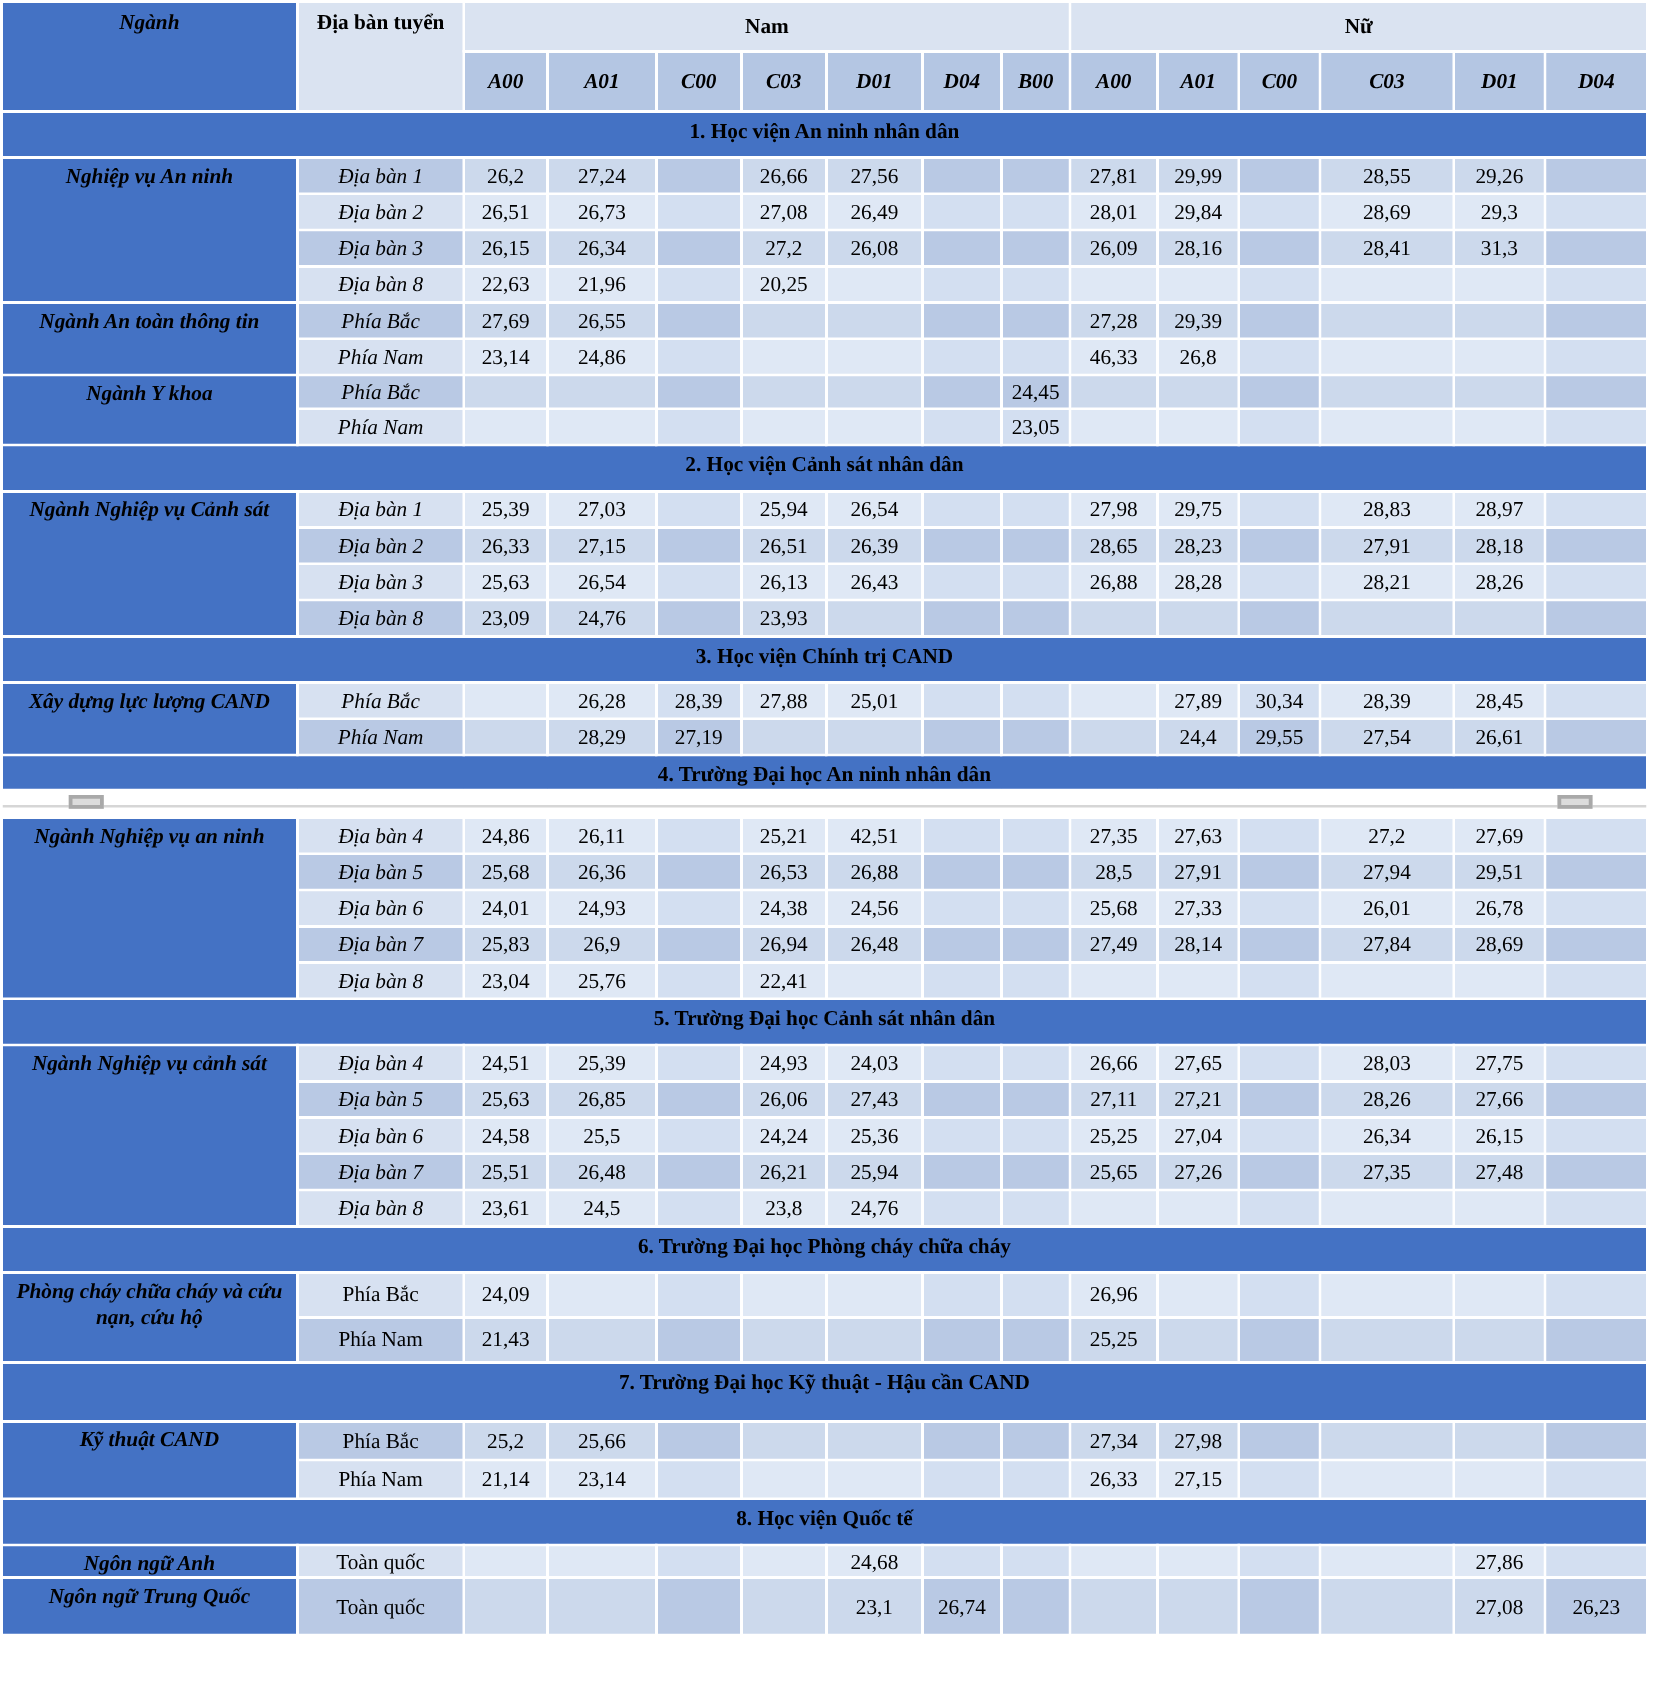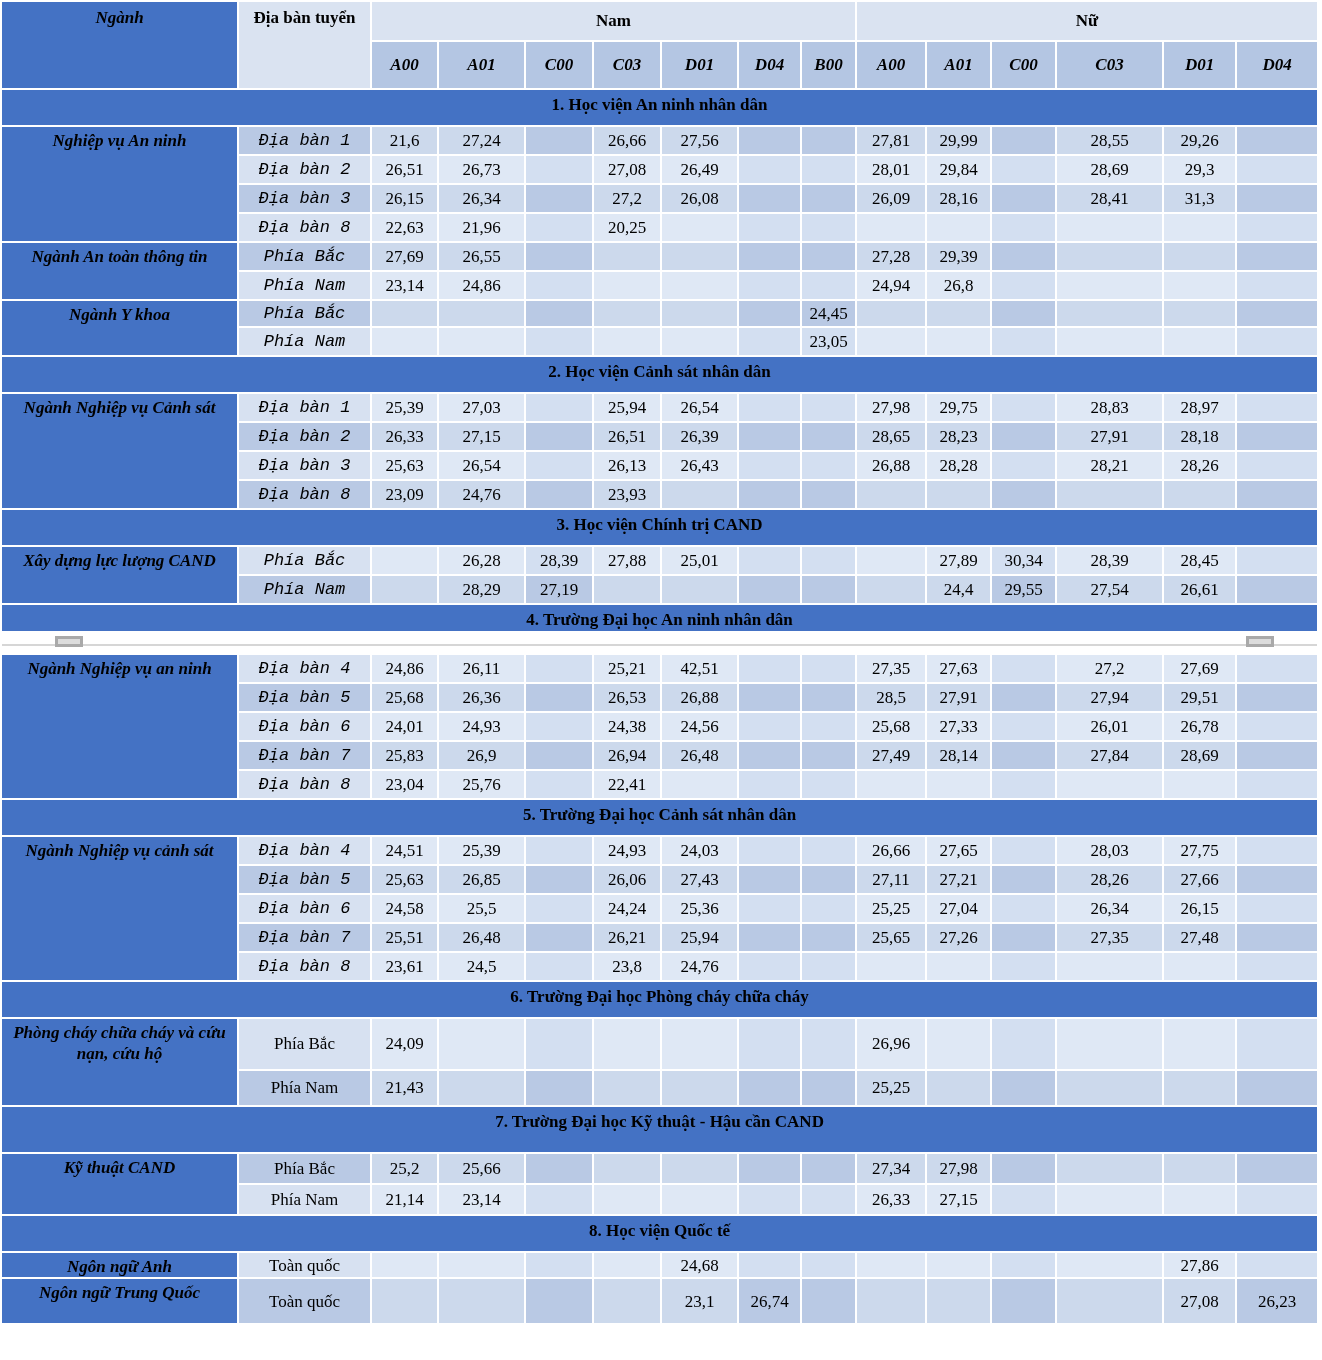--- a/index.html
+++ b/index.html
@@ -10,21 +10,21 @@
         font-size:17px;color:#000;padding:0 1px;overflow:hidden;line-height:1.25;}
   .hdr-dark{background:#4472c4;color:#fff;font-weight:bold;font-size:18px;font-style:italic;}
   .hdr-light{background:#dae3f1;color:#000;font-weight:bold;font-size:18px;}
   .vtop{vertical-align:top !important;padding-top:5px !important;}
   .sub{background:#b4c6e3;font-weight:bold;font-style:italic;font-size:17px;}
   .section{background:#4472c4;color:#fff;font-weight:bold;font-size:18px;
         vertical-align:top !important;padding-top:4px !important;}
   .major{background:#4472c4;color:#fff;font-weight:bold;font-style:italic;font-size:17px;
         vertical-align:top !important;padding-top:3px !important;line-height:1.35;}
   .lbl{font-size:17px;}
-  .it{font-style:italic;font-family:Liberation Mono, monospace;}
+  .it{font-style:italic;}
   .rl-a{background:#b9c9e4;}
   .rl-b{background:#d7e1f1;}
   .c-a{background:#ccd9ec;}
   .c-b{background:#dfe8f5;}
   .s-a{background:#b9c9e4;}
   .s-b{background:#d3dff1;}
   td.split-band{background:#ffffff;border:2px solid #ffffff;position:relative;padding:0;}
   .split-line{position:absolute;left:0;right:-60px;top:11px;height:2px;background:#d6d6d6;}
   .split-handle{position:absolute;top:3px;width:22px;height:5px;border:3px solid #a9a9a9;background:#dcdcdc;}
   .split-handle.left{left:53px;}
@@ -75,21 +75,21 @@
           <td class="sub">D04</td>
         </tr>
     </thead>
     <tbody id="table-body">
         <tr style="height: 37px;">
           <td class="section" colspan="15">1. Học viện An ninh nhân dân</td>
         </tr>
         <tr style="height: 29px;">
           <td class="major" rowspan="4">Nghiệp vụ An ninh</td>
           <td class="lbl rl-a it">Địa bàn 1</td>
-          <td class="c-a">21,6</td>
+          <td class="c-a">26,2</td>
           <td class="c-a">27,24</td>
           <td class="s-a"></td>
           <td class="c-a">26,66</td>
           <td class="c-a">27,56</td>
           <td class="s-a"></td>
           <td class="s-a"></td>
           <td class="c-a">27,81</td>
           <td class="c-a">29,99</td>
           <td class="s-a"></td>
           <td class="c-a">28,55</td>
@@ -163,21 +163,21 @@
         </tr>
         <tr style="height: 29px;">
           <td class="lbl rl-b it">Phía Nam</td>
           <td class="c-b">23,14</td>
           <td class="c-b">24,86</td>
           <td class="s-b"></td>
           <td class="c-b"></td>
           <td class="c-b"></td>
           <td class="s-b"></td>
           <td class="s-b"></td>
-          <td class="c-b">24,94</td>
+          <td class="c-b">46,33</td>
           <td class="c-b">26,8</td>
           <td class="s-b"></td>
           <td class="c-b"></td>
           <td class="c-b"></td>
           <td class="s-b"></td>
         </tr>
         <tr style="height: 27px;">
           <td class="major" rowspan="2">Ngành Y khoa</td>
           <td class="lbl rl-a it">Phía Bắc</td>
           <td class="c-a"></td>
@@ -485,21 +485,21 @@
           <td class="c-b"></td>
           <td class="c-b"></td>
           <td class="s-b"></td>
           <td class="c-b"></td>
           <td class="c-b"></td>
           <td class="s-b"></td>
         </tr>
         <tr style="height: 37px;">
           <td class="section" colspan="15">6. Trường Đại học Phòng cháy chữa cháy</td>
         </tr>
-        <tr style="height: 52px;">
+        <tr style="height: 36px;">
           <td class="major" rowspan="2">Phòng cháy chữa cháy và cứu nạn, cứu hộ</td>
           <td class="lbl rl-b">Phía Bắc</td>
           <td class="c-b">24,09</td>
           <td class="c-b"></td>
           <td class="s-b"></td>
           <td class="c-b"></td>
           <td class="c-b"></td>
           <td class="s-b"></td>
           <td class="s-b"></td>
           <td class="c-b">26,96</td>

